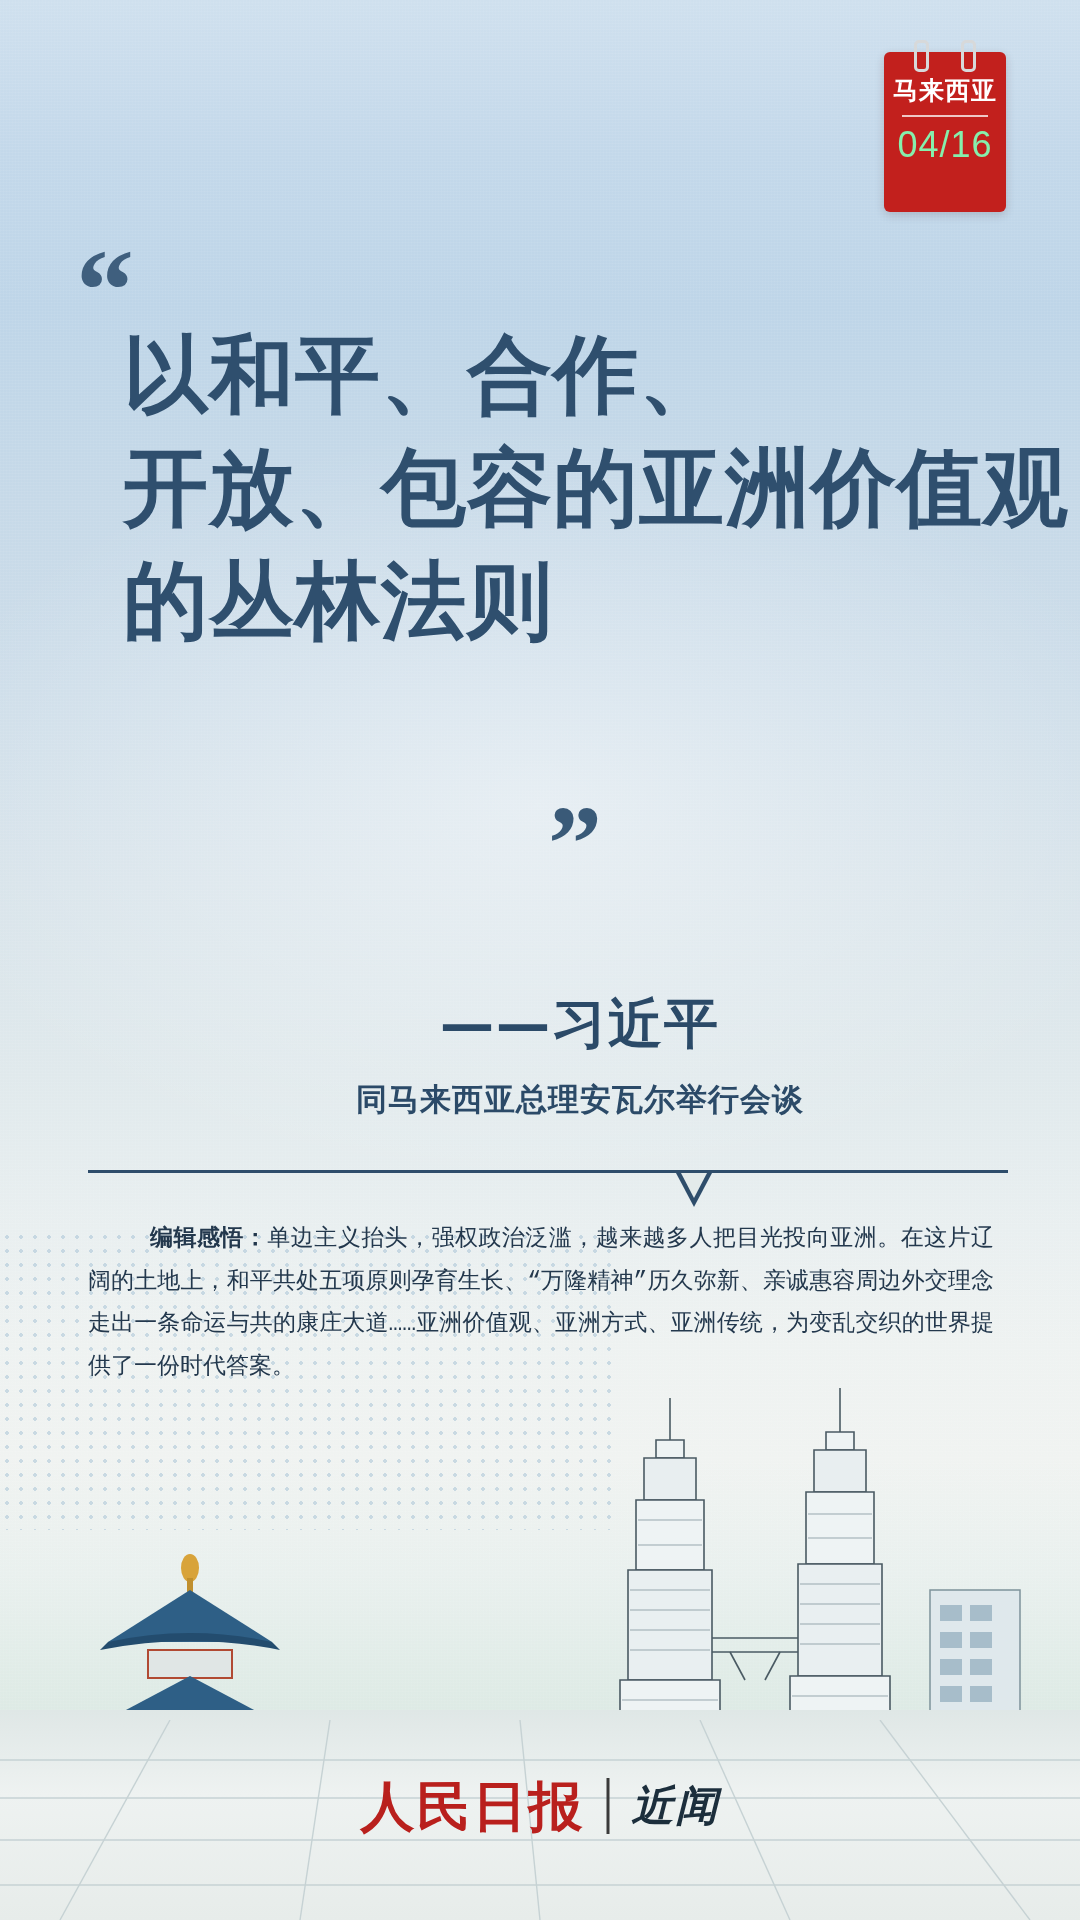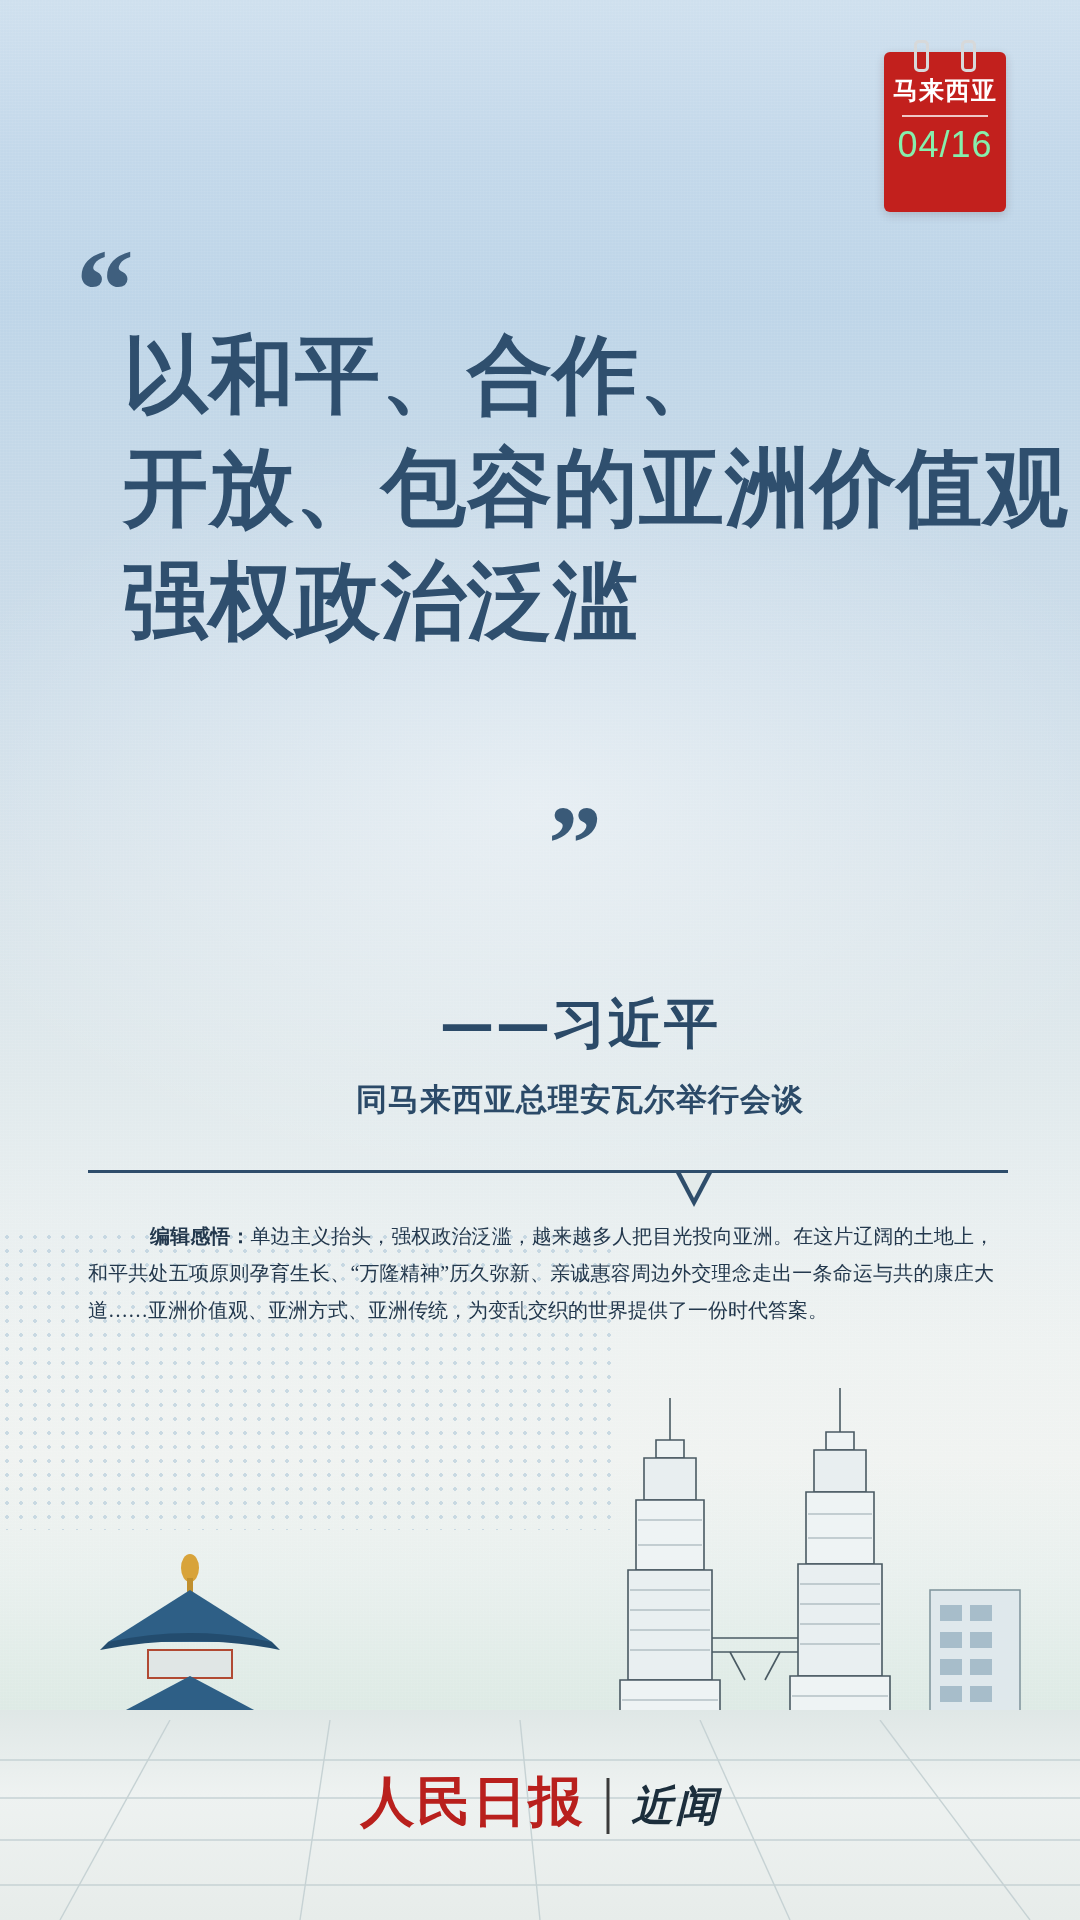--- a/index.html
+++ b/index.html
@@ -196,22 +196,22 @@
     border-right: 13px solid transparent;
     border-top: 25px solid #e3eaea;
   }
 
   
   .note {
     position: absolute;
     left: 88px;
     right: 86px;
     top: 1218px;
-    font-family: Liberation Serif, serif;
-    font-size: 20px;
+    font-family: Liberation Mono, monospace;
+    font-size: 23px;
     line-height: 1.85;
     color: #23384d;
     text-align: justify;
     text-indent: 62px;
   }
   .note b {
     font-weight: bold;
   }
 
   
@@ -256,21 +256,21 @@
   .logo {
     position: absolute;
     left: 50%;
     transform: translateX(-50%);
     bottom: 86px;
     display: flex;
     align-items: center;
     gap: 22px;
   }
   .logo-rmrb {
-    font-family: Liberation Mono, monospace;
+    font-family: Liberation Sans, sans-serif;
     font-size: 54px;
     font-weight: bold;
     color: #b9201d;
     letter-spacing: 2px;
     line-height: 1;
   }
   .logo-bar {
     width: 3px;
     height: 56px;
     background: #3a3a3a;
@@ -300,21 +300,21 @@
     </div>
     <div class="cal-country">马来西亚</div>
     <div class="cal-rule"></div>
     <div class="cal-date">04/16</div>
   </div>
 
   <div class="quote-mark quote-open">“</div>
   <div class="quote">
     <div class="quote-line">以和平、合作、</div>
     <div class="quote-line">开放、包容的亚洲价值观</div>
-    <div class="quote-line">强权政治泛滥</div>
+    <div class="quote-line">的丛林法则</div>
   </div>
   <div class="quote-mark quote-close">”</div>
 
   <div class="attrib">
     <div class="attrib-name">——习近平</div>
     <div class="attrib-sub">同马来西亚总理安瓦尔举行会谈</div>
   </div>
 
   <div class="divider"></div>
   <div class="divider-tail"></div>

